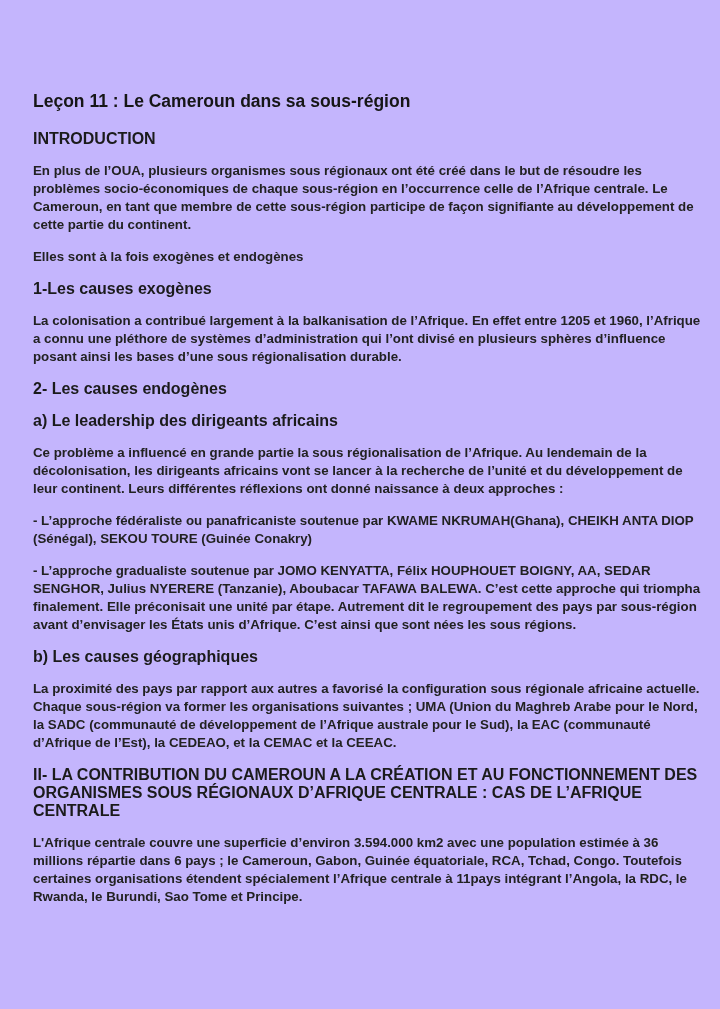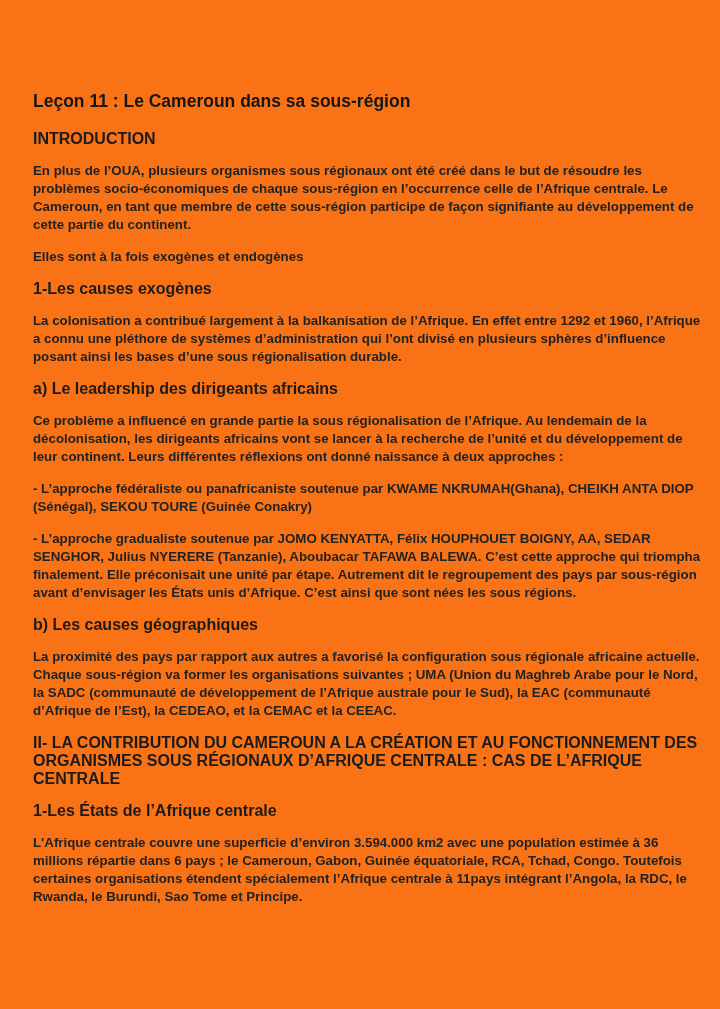--- a/index.html
+++ b/index.html
@@ -12,21 +12,21 @@
     height: 1009px;
     overflow: hidden;
     font-family: "Liberation Sans", sans-serif;
     color: #1b1b1b;
   }
   .page {
     box-sizing: border-box;
     width: 720px;
     height: 1009px;
     padding: 90px 13px 0 33px;
-    background: #f97316;
+    background: #c4b5fd;
   }
   .doc-title {
     font-size: 17.5px;
     line-height: 22px;
     font-weight: 700;
     margin: 0 0 18px 0;
     color: #161616;
   }
   .heading {
     font-size: 16px;
@@ -53,35 +53,35 @@
 
   <h2 class="heading">INTRODUCTION</h2>
 
   <p class="para">En plus de l’OUA, plusieurs organismes sous régionaux ont été créé dans le but de résoudre les problèmes socio-économiques de chaque sous-région en l’occurrence celle de l’Afrique centrale. Le Cameroun, en tant que membre de cette sous-région participe de façon signifiante au développement de cette partie du continent.</p>
 
 
   <p class="para">Elles sont à la fois exogènes et endogènes</p>
 
   <h2 class="heading">1-Les causes exogènes</h2>
 
-  <p class="para">La colonisation a contribué largement à la balkanisation de l’Afrique. En effet entre 1292 et 1960, l’Afrique a connu une pléthore de systèmes d’administration qui l’ont divisé en plusieurs sphères d’influence posant ainsi les bases d’une sous régionalisation durable.</p>
+  <p class="para">La colonisation a contribué largement à la balkanisation de l’Afrique. En effet entre 1205 et 1960, l’Afrique a connu une pléthore de systèmes d’administration qui l’ont divisé en plusieurs sphères d’influence posant ainsi les bases d’une sous régionalisation durable.</p>
 
+  <h2 class="heading">2- Les causes endogènes</h2>
 
 
   <h2 class="heading">a) Le leadership des dirigeants africains</h2>
 
   <p class="para">Ce problème a influencé en grande partie la sous régionalisation de l’Afrique. Au lendemain de la décolonisation, les dirigeants africains vont se lancer à la recherche de l’unité et du développement de leur continent. Leurs différentes réflexions ont donné naissance à deux approches :</p>
 
   <p class="para">- L’approche fédéraliste ou panafricaniste soutenue par KWAME NKRUMAH(Ghana), CHEIKH ANTA DIOP (Sénégal), SEKOU TOURE (Guinée Conakry)</p>
 
   <p class="para">- L’approche gradualiste soutenue par JOMO KENYATTA, Félix HOUPHOUET BOIGNY, AA, SEDAR SENGHOR, Julius NYERERE (Tanzanie), Aboubacar TAFAWA BALEWA. C’est cette approche qui triompha finalement. Elle préconisait une unité par étape. Autrement dit le regroupement des pays par sous-région avant d’envisager les États unis d’Afrique. C’est ainsi que sont nées les sous régions.</p>
 
   <h2 class="heading">b) Les causes géographiques</h2>
 
   <p class="para">La proximité des pays par rapport aux autres a favorisé la configuration sous régionale africaine actuelle. Chaque sous-région va former les organisations suivantes ; UMA (Union du Maghreb Arabe pour le Nord, la SADC (communauté de développement de l’Afrique australe pour le Sud), la EAC (communauté d’Afrique de l’Est), la CEDEAO, et la CEMAC et la CEEAC.</p>
 
   <h2 class="heading">II- LA CONTRIBUTION DU CAMEROUN A LA CRÉATION ET AU FONCTIONNEMENT DES ORGANISMES SOUS RÉGIONAUX D’AFRIQUE CENTRALE : CAS DE L’AFRIQUE CENTRALE</h2>
 
-  <h2 class="heading">1-Les États de l’Afrique centrale</h2>
 
   <p class="para">L'Afrique centrale couvre une superficie d’environ 3.594.000 km2 avec une population estimée à 36 millions répartie dans 6 pays ; le Cameroun, Gabon, Guinée équatoriale, RCA, Tchad, Congo. Toutefois certaines organisations étendent spécialement l’Afrique centrale à 11pays intégrant l’Angola, la RDC, le Rwanda, le Burundi, Sao Tome et Principe.</p>
 
 </div>
 
 </body></html>

